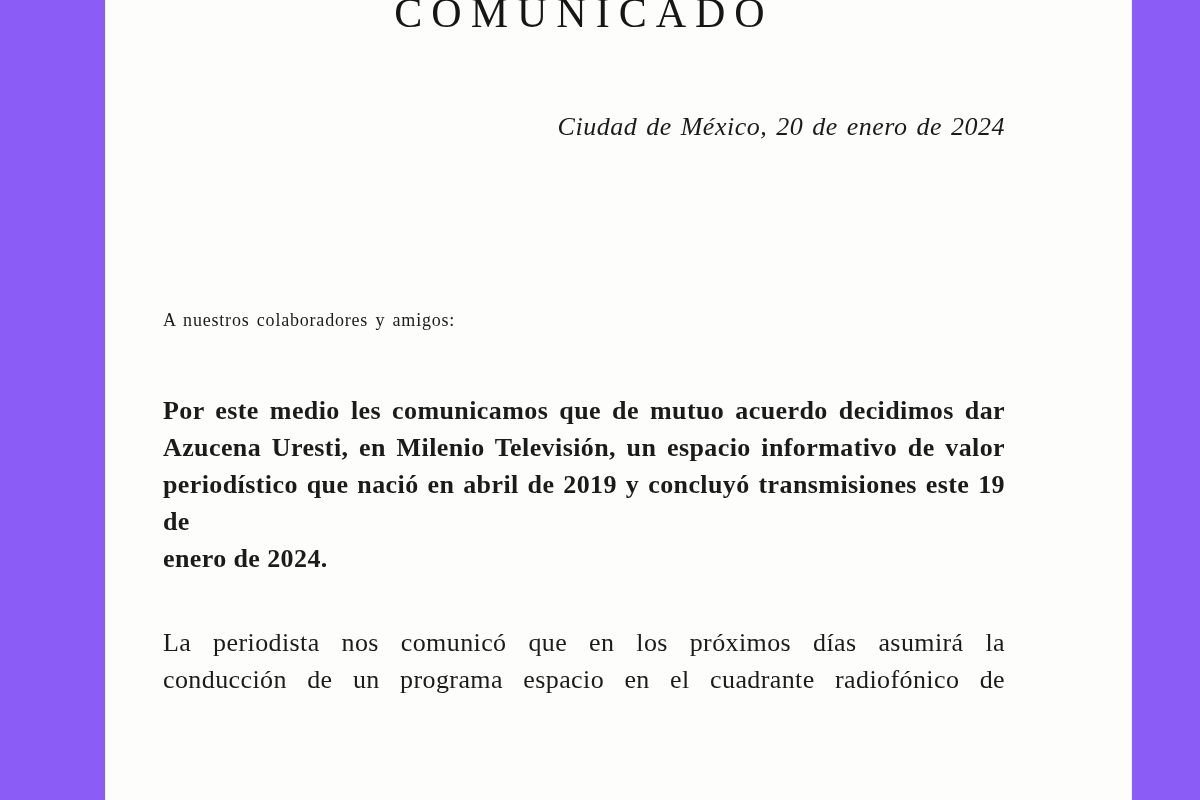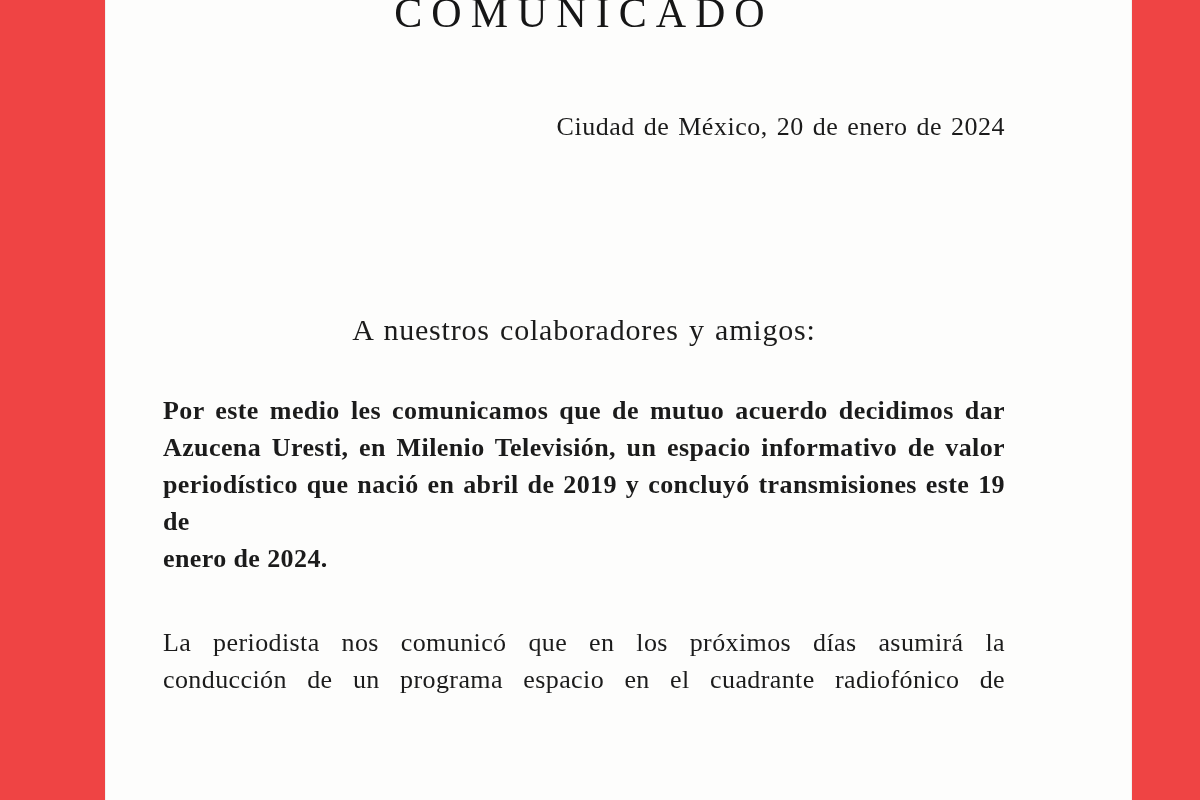--- a/index.html
+++ b/index.html
@@ -4,21 +4,21 @@
 <style>
   html, body {
     margin: 0;
     padding: 0;
     background: #ffffff;
   }
   .canvas {
     position: relative;
     width: 1200px;
     height: 800px;
-    background: #ef4444;
+    background: #8b5cf6;
     overflow: hidden;
     font-family: "Liberation Serif", "DejaVu Serif", serif;
     color: #1b1b1b;
   }
   
   .paper {
     position: absolute;
     left: 105px;
     top: 0;
     width: 1025px;
@@ -43,31 +43,32 @@
     position: absolute;
     left: 163px;
     width: 842px;
     top: 108px;
     font-size: 26px;
     line-height: 37px;
     letter-spacing: 0.5px;
     word-spacing: 2px;
     text-align: right;
     color: #1b1b1b;
+    font-style: italic;
   }
   .salutation {
     position: absolute;
     left: 163px;
     width: 842px;
-    top: 311px;
-    font-size: 30px;
+    top: 302px;
+    font-size: 18px;
     line-height: 37px;
     letter-spacing: 0.8px;
     word-spacing: 2px;
-    text-align: center;
+    text-align: left;
   }
   .para {
     position: absolute;
     left: 163px;
     width: 842px;
     font-size: 26px;
     line-height: 37px;
     letter-spacing: 0.4px;
   }
   .para-1 { top: 392px; font-weight: bold; }

